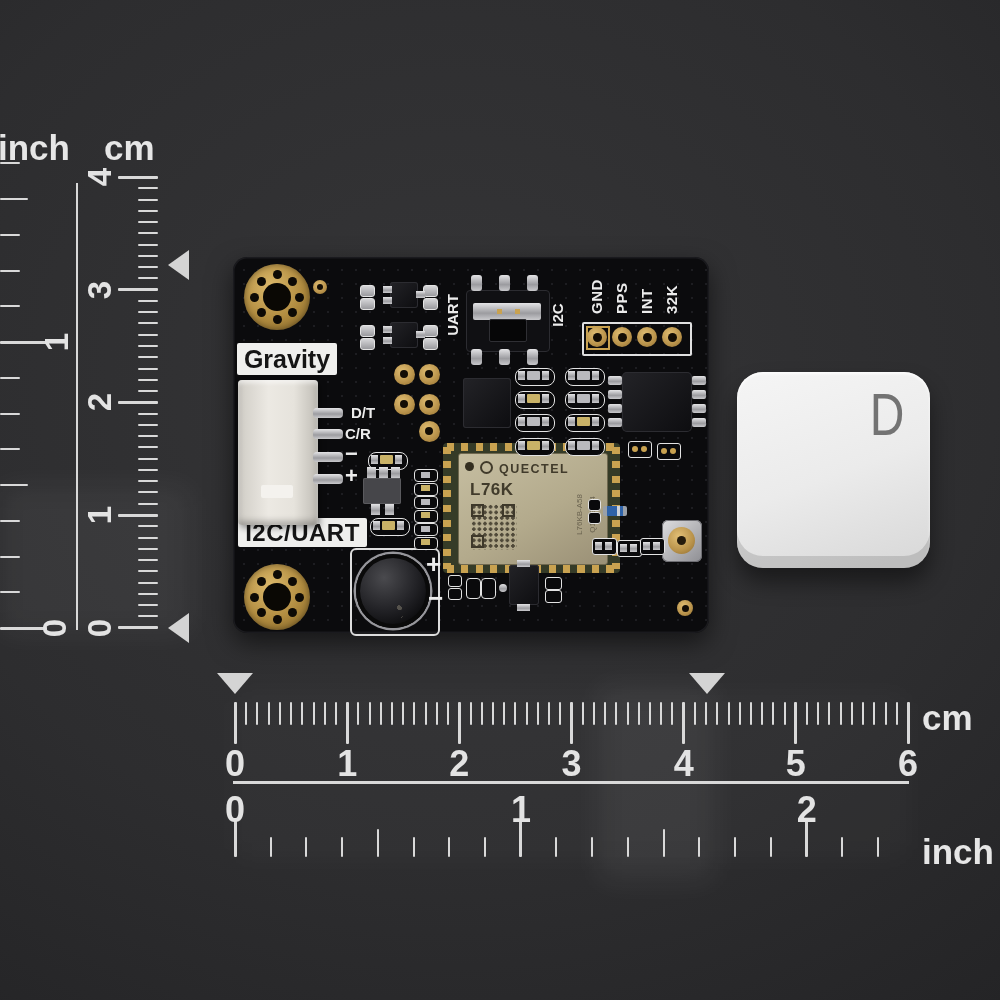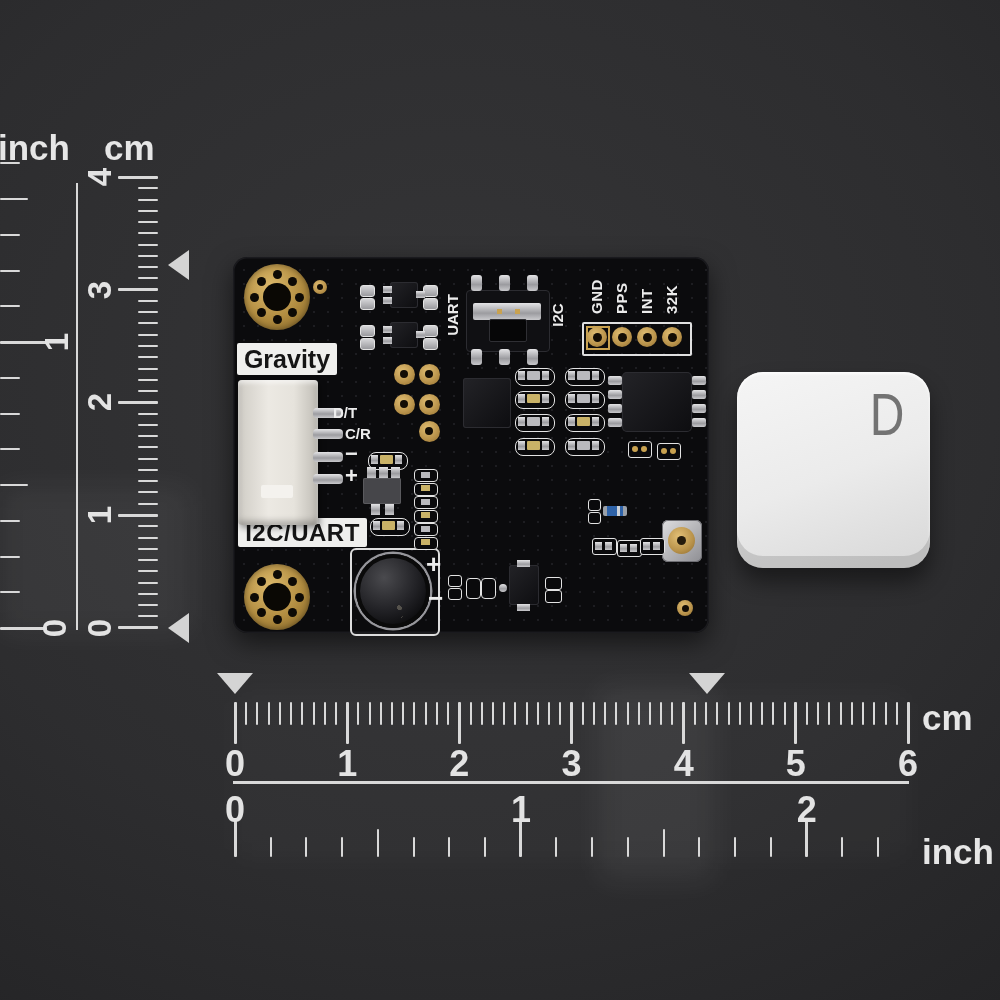--- a/index.html
+++ b/index.html
@@ -241,20 +241,40 @@
     <div class="vlabel" style="left:193px;top:50px;width:54px;font-size:15px;text-align:center;">UART</div>
     <div class="vlabel" style="left:303px;top:50px;width:44px;font-size:15px;text-align:center;">I2C</div>
 
     <div class="abs" style="left:349px;top:65px;width:106px;height:30px;border:2px solid #e0e0e0;border-radius:2px;"></div>
     <div class="abs" style="left:353px;top:69px;width:20px;height:20px;border:2px solid #c9a250;"></div>
 
     <div class="chip" style="left:230px;top:121px;width:48px;height:50px;"></div>
 
     <div class="chip" style="left:389px;top:115px;width:70px;height:60px;border-radius:5px;"></div>
 
+    <div class="abs" style="left:210px;top:186px;width:177px;height:130px;background:#353b27;border-radius:4px;">
+      <div class="abs" style="left:4px;top:0;width:169px;height:8px;background:repeating-linear-gradient(90deg,#c9a250 0 7px,rgba(0,0,0,0) 7px 14.5px);"></div>
+      <div class="abs" style="left:4px;top:122px;width:169px;height:8px;background:repeating-linear-gradient(90deg,#c9a250 0 7px,rgba(0,0,0,0) 7px 14.5px);"></div>
+      <div class="abs" style="left:0;top:4px;width:8px;height:122px;background:repeating-linear-gradient(180deg,#c9a250 0 7px,rgba(0,0,0,0) 7px 14.5px);"></div>
+      <div class="abs" style="left:169px;top:4px;width:8px;height:122px;background:repeating-linear-gradient(180deg,#c9a250 0 7px,rgba(0,0,0,0) 7px 14.5px);"></div>
+      <div class="abs" style="left:15px;top:10px;width:148px;height:110px;border-radius:3px;border:1px solid #6f684f;
+                  background:linear-gradient(150deg,#c6bea1 0%,#b3aa8c 55%,#9a9076 100%);">
+        <div class="abs" style="left:6px;top:8px;width:9px;height:9px;border-radius:50%;background:#332e20;"></div>
+        <div class="abs" style="left:21px;top:7px;width:9px;height:9px;border-radius:50%;border:2.5px solid #413b2b;"></div>
+        <div class="modtxt" style="left:40px;top:9px;font-size:12.5px;letter-spacing:1.5px;">QUECTEL</div>
+        <div class="modtxt" style="left:11px;top:27px;font-size:17px;letter-spacing:.5px;">L76K</div>
+        <div class="abs" style="left:12px;top:50px;width:46px;height:46px;opacity:.85;
+                    background-image:radial-gradient(#3e382a 1.7px,transparent 1.9px);background-size:5.6px 5.6px;"></div>
+        <div class="abs" style="left:12px;top:50px;width:9px;height:9px;border:2.5px solid #3e382a;"></div>
+        <div class="abs" style="left:43px;top:50px;width:9px;height:9px;border:2.5px solid #3e382a;"></div>
+        <div class="abs" style="left:12px;top:81px;width:9px;height:9px;border:2.5px solid #3e382a;"></div>
+        <div class="modtxt" style="left:86px;top:56px;width:70px;height:9px;font-size:8px;font-weight:normal;color:#6a6350;text-align:center;transform:rotate(-90deg);">L76KB-A58</div>
+        <div class="modtxt" style="left:99px;top:56px;width:70px;height:9px;font-size:8px;font-weight:normal;color:#6a6350;text-align:center;transform:rotate(-90deg);">Q1-A2864</div>
+      </div>
+    </div>
 
     <div class="abs" style="left:117px;top:291px;width:86px;height:84px;border:2px solid #ddd;border-radius:6px;"></div>
     <div class="abs" style="left:123px;top:297px;width:74px;height:74px;border-radius:50%;
                 background:radial-gradient(circle at 38% 32%,#4a4a4e,#222226 48%,#0c0c0e 75%);
                 box-shadow:0 0 0 2.5px #96969b, inset 0 0 0 4px #0a0a0a;">
       <div class="abs" style="left:13px;top:17px;width:48px;height:38px;border-radius:3px;transform:rotate(38deg);
                   background:linear-gradient(#d8d6d1,#bbb9b4);
                   background-image:radial-gradient(#55524c 2.6px,transparent 2.8px),radial-gradient(#55524c 2.6px,transparent 2.8px),radial-gradient(#55524c 2.6px,transparent 2.8px);
                   background-position:16px 10px,26px 16px,16px 22px;background-repeat:no-repeat;"></div>
     </div>
@@ -326,21 +346,21 @@
       <div style="position: absolute; left: 185.5px; top: 136.5px; width: 21px; height: 21px; border-radius: 50%; background: radial-gradient(circle at 40% 35%, rgb(224, 189, 114), rgb(184, 146, 74) 60%, rgb(143, 109, 47));">
         <div style="position: absolute; left: 6.5px; top: 6.5px; width: 8px; height: 8px; border-radius: 50%; background: rgb(19, 13, 5);"></div>
       </div>
       <div style="position: absolute; left: 185.5px; top: 163.5px; width: 21px; height: 21px; border-radius: 50%; background: radial-gradient(circle at 40% 35%, rgb(224, 189, 114), rgb(184, 146, 74) 60%, rgb(143, 109, 47));">
         <div style="position: absolute; left: 6.5px; top: 6.5px; width: 8px; height: 8px; border-radius: 50%; background: rgb(19, 13, 5);"></div>
       </div>
       <div class="silver" style="position: absolute; left: 80px; top: 151px; width: 30px; height: 10px; border-radius: 4px;"></div>
       <div class="silver" style="position: absolute; left: 80px; top: 172px; width: 30px; height: 10px; border-radius: 4px;"></div>
       <div class="silver" style="position: absolute; left: 80px; top: 195px; width: 30px; height: 10px; border-radius: 4px;"></div>
       <div class="silver" style="position: absolute; left: 80px; top: 217px; width: 30px; height: 10px; border-radius: 4px;"></div>
-      <div class="pinlbl" style="left: 100px; top: 147px; font-size: 15px;">D/T</div>
+      <div class="pinlbl" style="left: 118px; top: 147px; font-size: 15px;">D/T</div>
       <div class="pinlbl" style="left: 112px; top: 168px; font-size: 15px;">C/R</div>
       <div class="pinlbl" style="left: 112px; top: 188px; font-size: 22px;">−</div>
       <div class="pinlbl" style="left: 112px; top: 210px; font-size: 22px;">+</div>
       <div class="chip" style="position: absolute; left: 157px; top: 25px; width: 28px; height: 26px;"></div>
       <div class="padsq" style="left: 127px; top: 28px; width: 13px; height: 10px; background: linear-gradient(rgb(214, 214, 216), rgb(154, 154, 158));"></div>
       <div class="padsq" style="left: 127px; top: 41px; width: 13px; height: 10px; background: linear-gradient(rgb(214, 214, 216), rgb(154, 154, 158));"></div>
       <div class="padsq" style="left: 190px; top: 28px; width: 13px; height: 10px; background: linear-gradient(rgb(214, 214, 216), rgb(154, 154, 158));"></div>
       <div class="padsq" style="left: 190px; top: 41px; width: 13px; height: 10px; background: linear-gradient(rgb(214, 214, 216), rgb(154, 154, 158));"></div>
       <div class="silver" style="position: absolute; left: 150px; top: 29px; width: 9px; height: 7px;"></div>
       <div class="silver" style="position: absolute; left: 150px; top: 40px; width: 9px; height: 7px;"></div>

